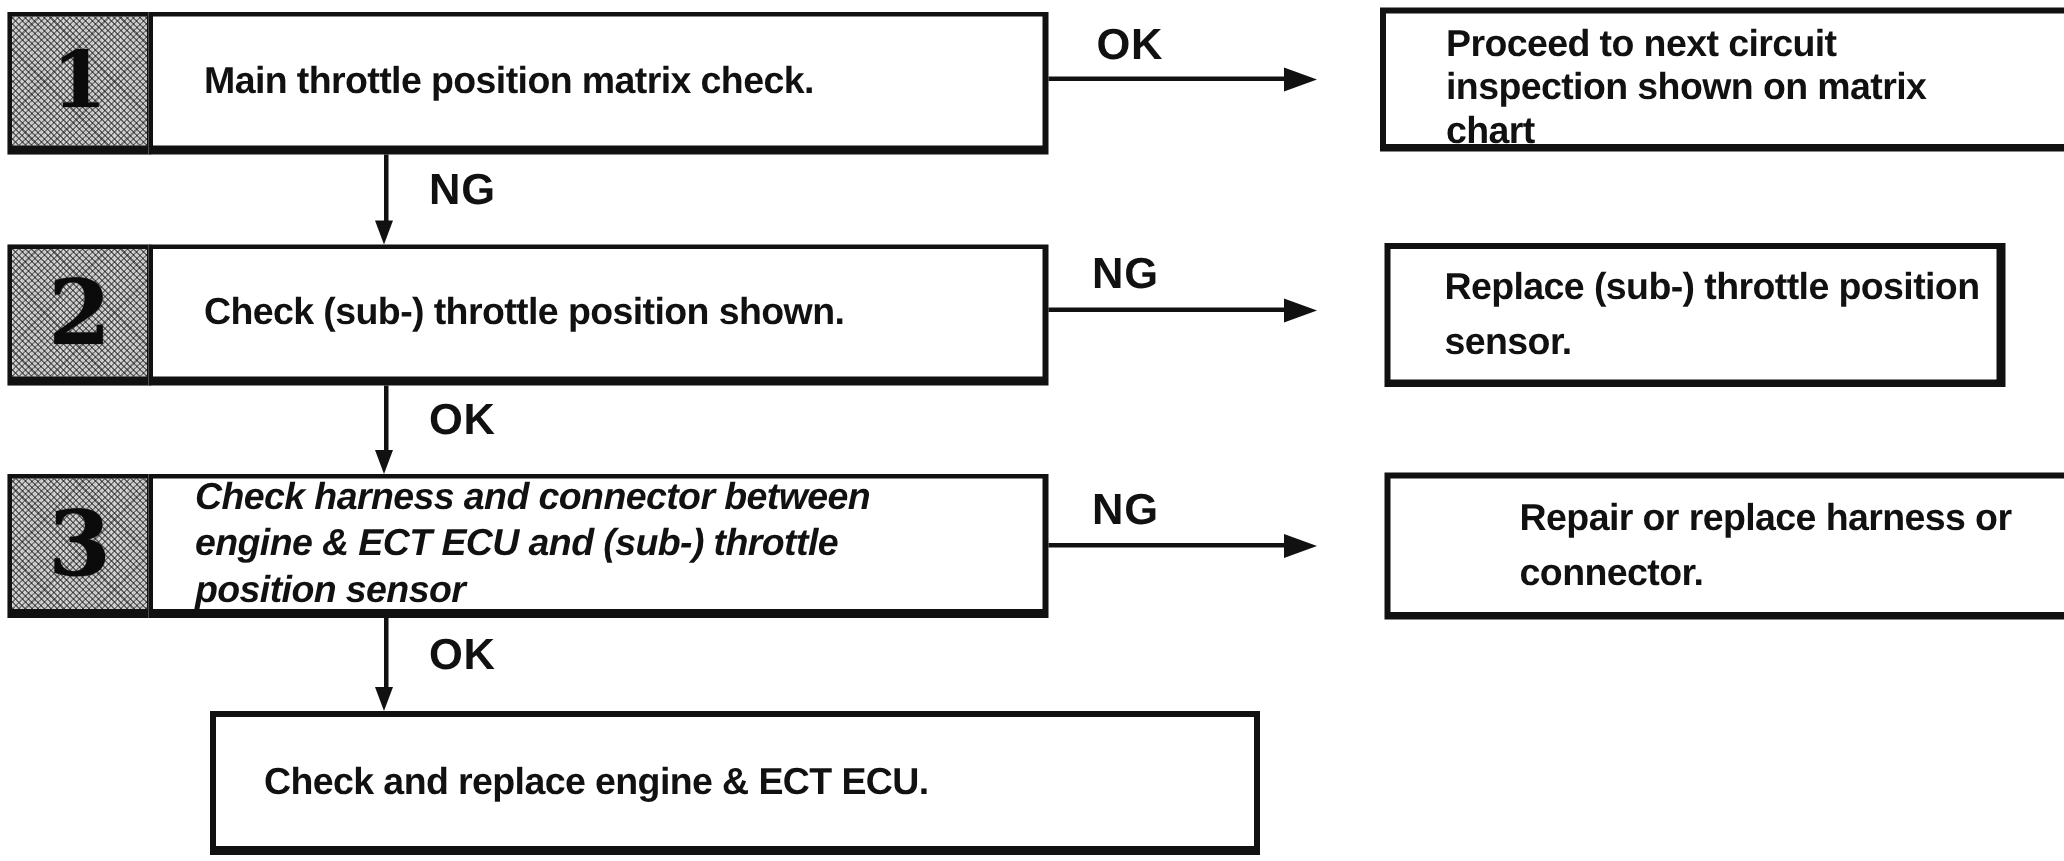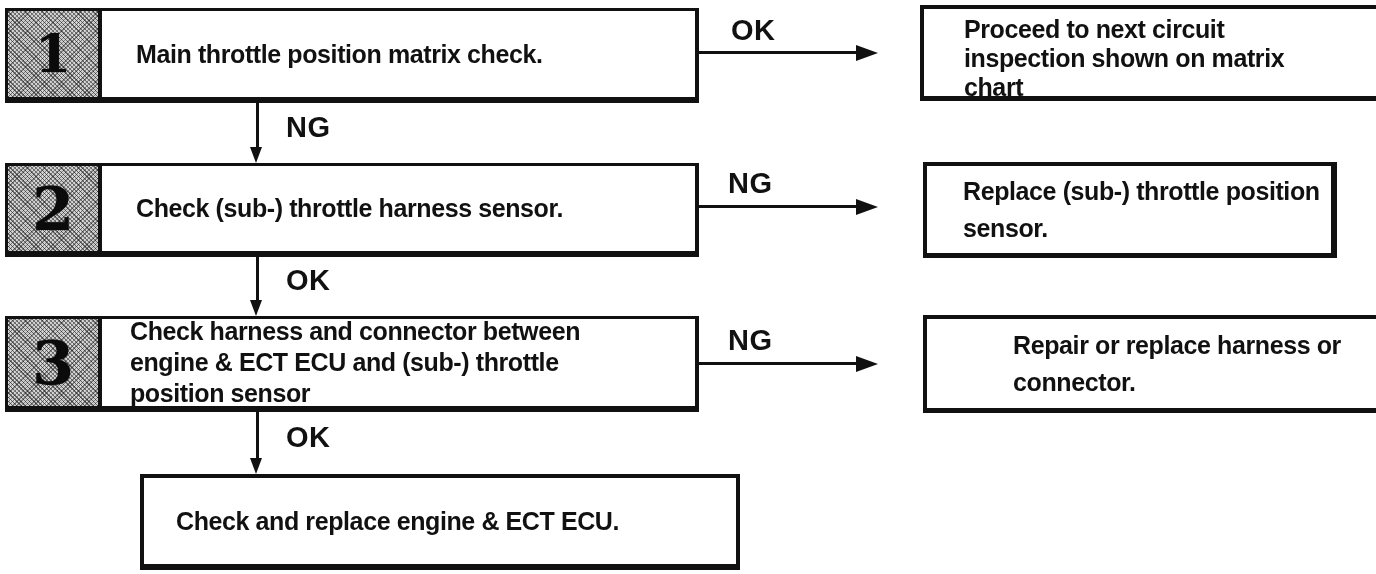--- a/index.html
+++ b/index.html
@@ -78,49 +78,49 @@
 chart</span>
   </div>
   <div class="vline" style="left:256px;top:103px;height:46px;"></div>
   <div class="arrow-down" style="left:250px;top:147px;"></div>
   <div class="lbl" style="left:286px;top:113px;">NG</div>
 
   <div class="numbox" id="num2" style="left:5px;top:163px;width:96px;height:94px;">
     <span class="digit">2</span>
   </div>
   <div class="mainbox" id="main2" style="left:99px;top:163px;width:600px;height:94px;padding-left:34px;">
-    <span class="step-text">Check (sub-) throttle harness sensor.</span>
+    <span class="step-text">Check (sub-) throttle position shown.</span>
   </div>
   <div class="hline" style="left:699px;top:205px;width:160px;"></div>
   <div class="arrow-right" style="left:856px;top:199px;"></div>
   <div class="lbl" style="left:728px;top:169px;">NG</div>
   <div class="rbox" id="r2" style="left:883px;top:162px;width:414px;height:96px;padding-left:36px;">
     <span class="r-text">Replace (sub-) throttle position
 sensor.</span>
   </div>
   <div class="vline" style="left:256px;top:257px;height:45px;"></div>
   <div class="arrow-down" style="left:250px;top:300px;"></div>
   <div class="lbl" style="left:286px;top:266px;">OK</div>
 
   <div class="numbox" id="num3" style="left:5px;top:316px;width:96px;height:96px;">
     <span class="digit">3</span>
   </div>
-  <div class="mainbox" id="main3" style="left:99px;top:316px;width:600px;height:96px;padding-left:28px;">
+  <div class="mainbox" id="main3" style="left:99px;top:316px;width:600px;height:96px;padding-left:28px;font-style:italic;">
     <span class="step-text">Check harness and connector between
 engine &amp; ECT ECU and (sub-) throttle
 position sensor</span>
   </div>
   <div class="hline" style="left:699px;top:362px;width:160px;"></div>
   <div class="arrow-right" style="left:856px;top:356px;"></div>
   <div class="lbl" style="left:728px;top:326px;">NG</div>
   <div class="rbox" id="r3" style="left:883px;top:315px;width:474px;height:98px;padding-left:36px;justify-content:center;">
     <span class="r-text">Repair or replace harness or
 connector.</span>
   </div>
   <div class="vline" style="left:256px;top:412px;height:46px;"></div>
   <div class="arrow-down" style="left:250px;top:458px;"></div>
   <div class="lbl" style="left:286px;top:423px;">OK</div>
 
-  <div class="rbox" id="final" style="left:100px;top:474px;width:600px;height:96px;padding-left:32px;border-right-width:4px;border-bottom-width:6px;">
+  <div class="rbox" id="final" style="left:100px;top:474px;width:700px;height:96px;padding-left:32px;border-right-width:4px;border-bottom-width:6px;">
     <span class="step-text">Check and replace engine &amp; ECT ECU.</span>
   </div>
 
 </div>
 
 </body></html>

